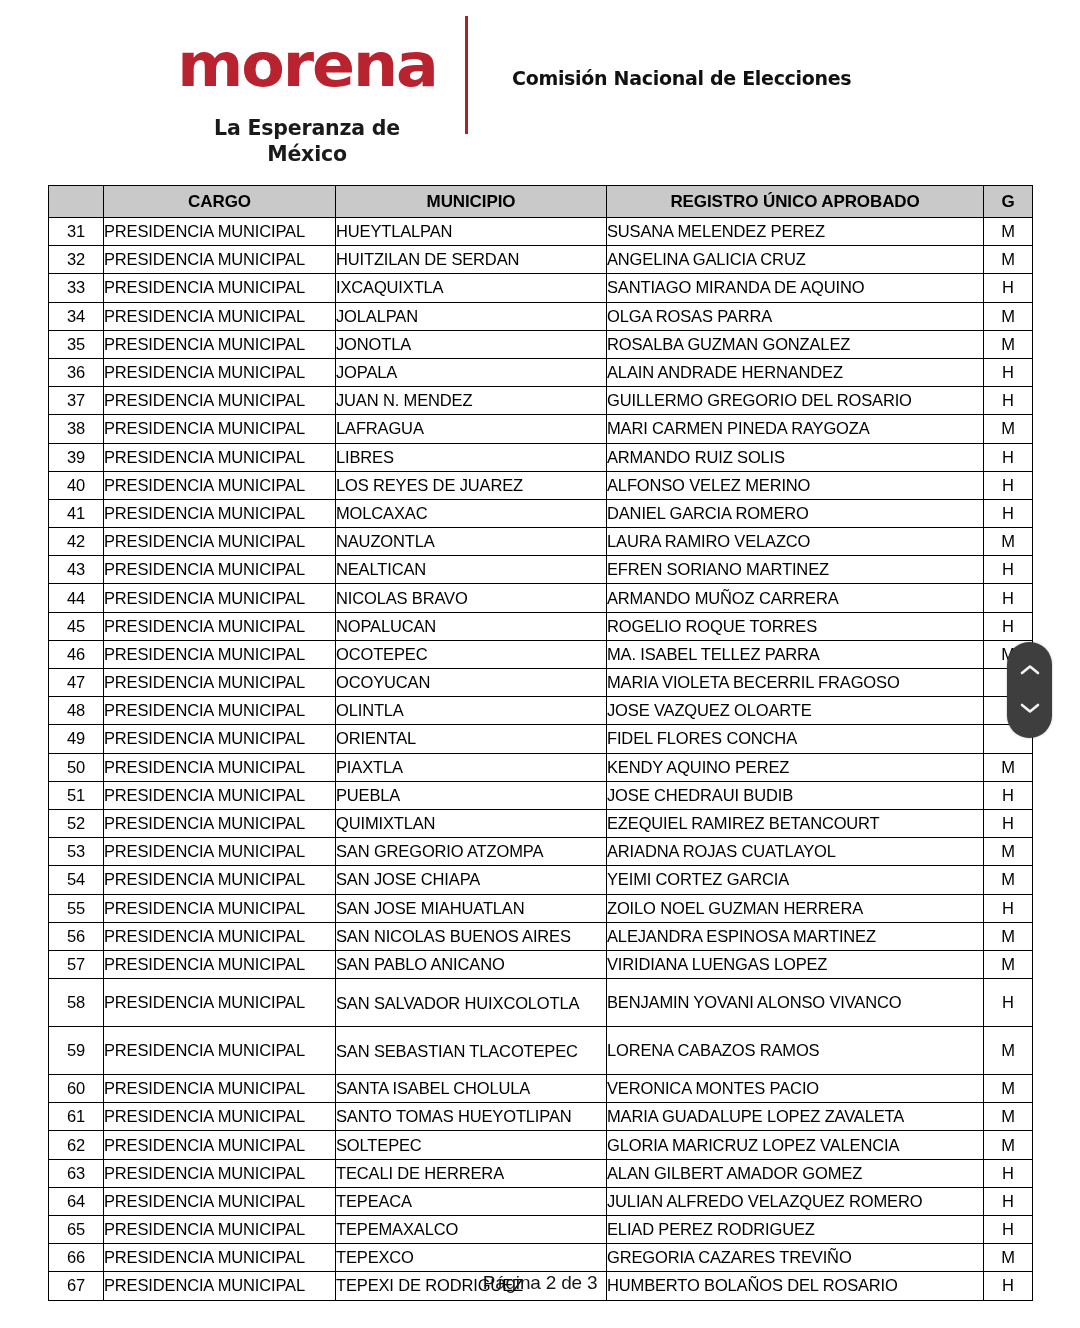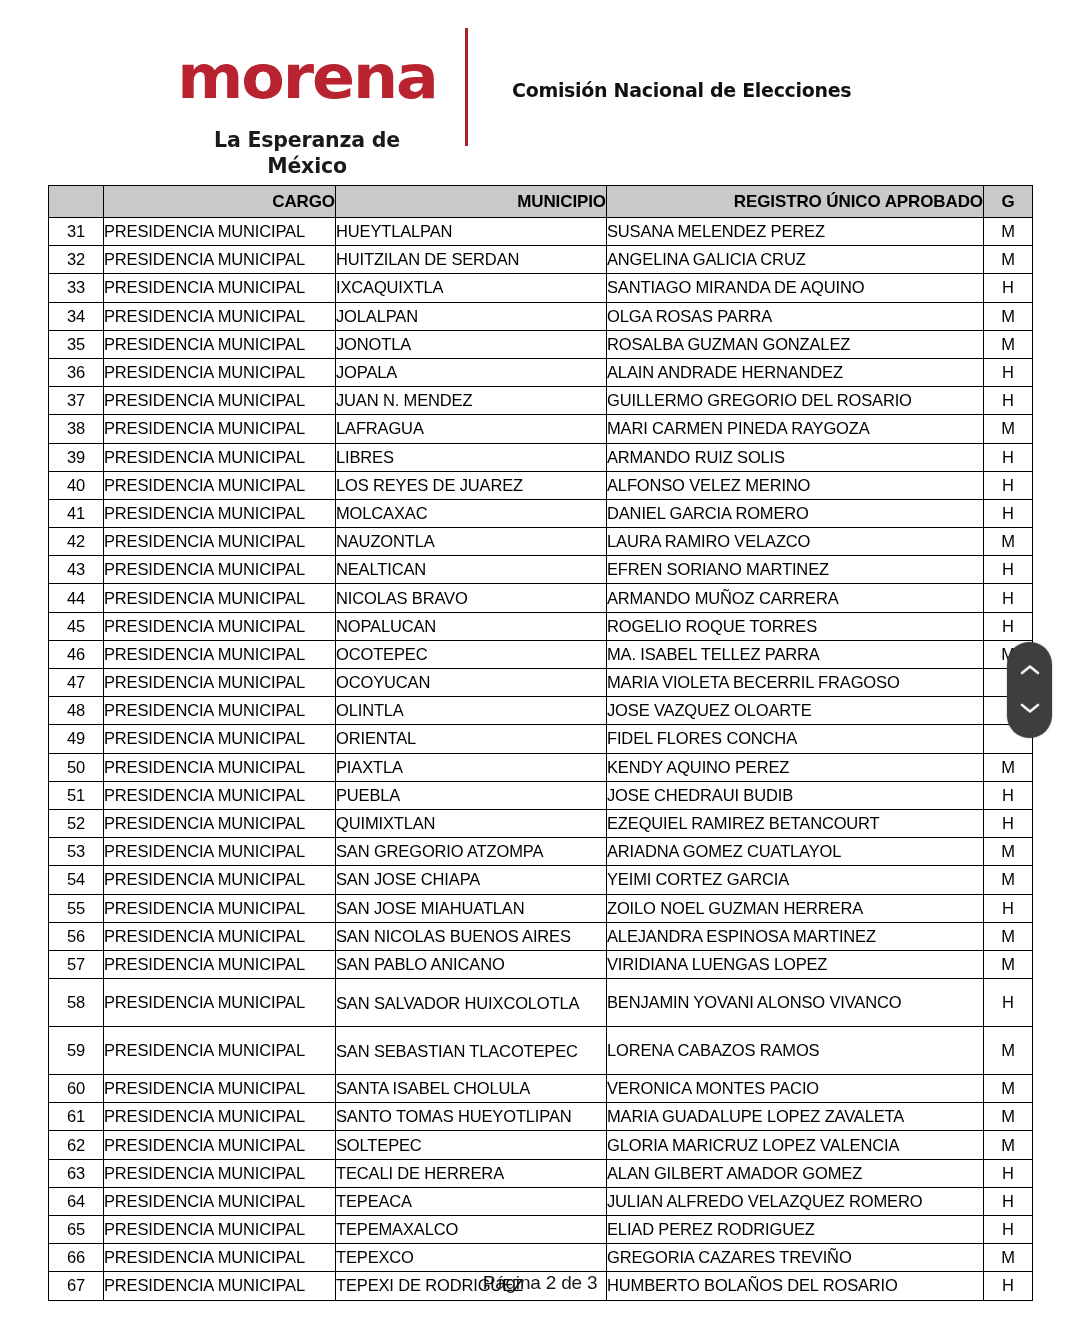--- a/index.html
+++ b/index.html
@@ -12,21 +12,21 @@
     height: 1328px;
     position: relative;
     font-family: "Liberation Sans", sans-serif;
     overflow: hidden;
   }
 
   
   .header {
     position: absolute;
     left: 0;
-    top: 12px;
+    top: 0;
     width: 952px;
     height: 160px;
   }
   .logo-block {
     position: absolute;
     left: 182px;
     top: 34px;
     width: 250px;
     text-align: center;
   }
@@ -96,21 +96,21 @@
   col.c-cargo { width: 232px; }
   col.c-muni { width: 271px; }
   col.c-reg { width: 377px; }
   col.c-g { width: 49px; }
 
   thead th {
     background: #c9c9c9;
     height: 31px;
     font-weight: bold;
     font-size: 17px;
-    text-align: right;
+    text-align: center;
     padding-left: 7px;
     letter-spacing: -0.1px;
   }
   thead th.blank-head { padding-left: 0; }
   thead th.g-head { text-align: center; padding-left: 0; }
 
   tbody td {
     height: 27.2px;
     line-height: 19px;
     padding-left: 7px;
@@ -354,21 +354,21 @@
           <td class="num">52</td>
           <td>PRESIDENCIA MUNICIPAL</td>
           <td>QUIMIXTLAN</td>
           <td>EZEQUIEL RAMIREZ BETANCOURT</td>
           <td class="g">H</td>
         </tr>
         <tr>
           <td class="num">53</td>
           <td>PRESIDENCIA MUNICIPAL</td>
           <td>SAN GREGORIO ATZOMPA</td>
-          <td>ARIADNA GOMEZ CUATLAYOL</td>
+          <td>ARIADNA ROJAS CUATLAYOL</td>
           <td class="g">M</td>
         </tr>
         <tr>
           <td class="num">54</td>
           <td>PRESIDENCIA MUNICIPAL</td>
           <td>SAN JOSE CHIAPA</td>
           <td>YEIMI CORTEZ GARCIA</td>
           <td class="g">M</td>
         </tr>
         <tr>

